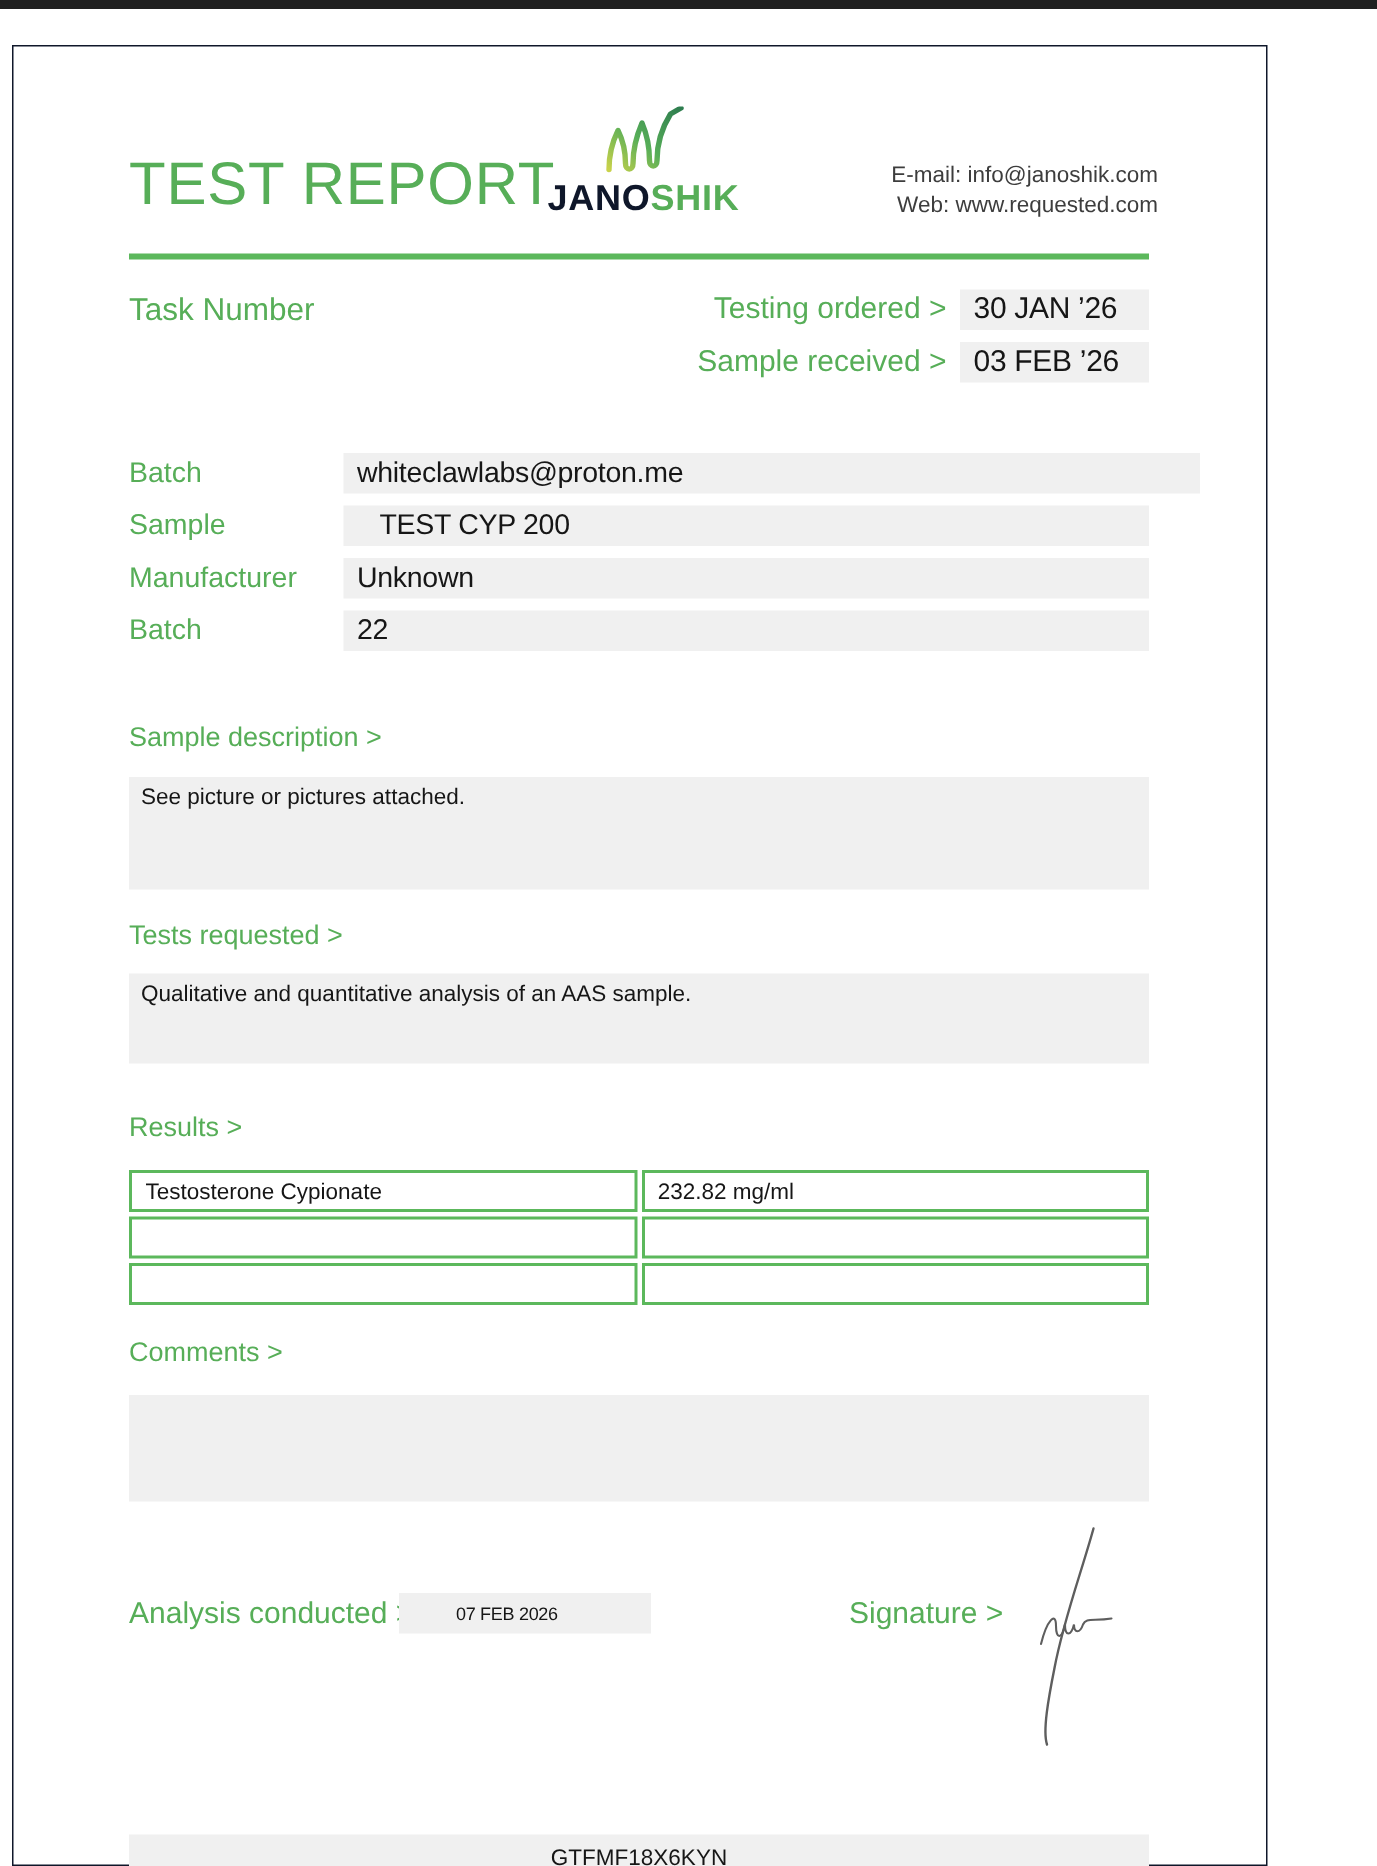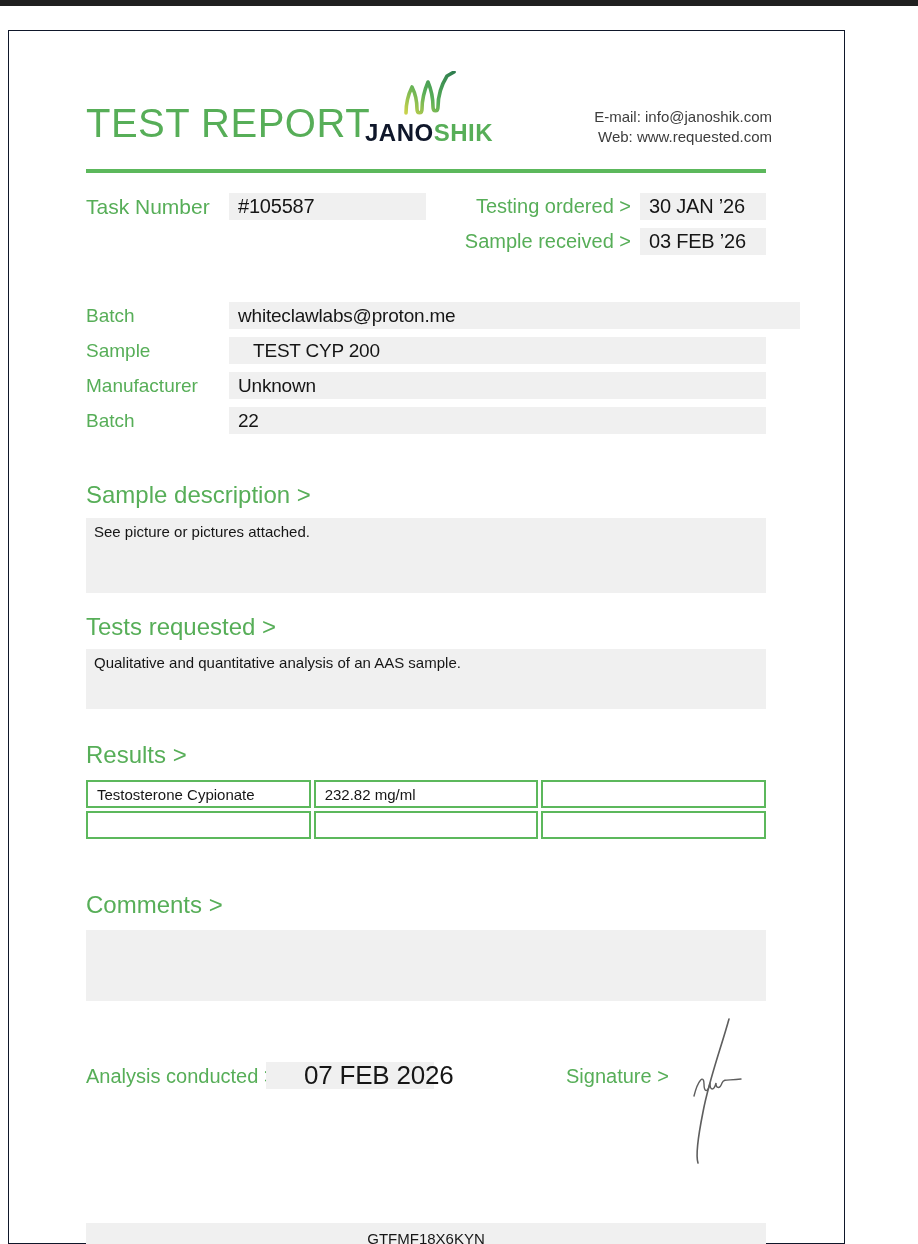--- a/index.html
+++ b/index.html
@@ -77,54 +77,54 @@
   .info-label-0 { left: 77px; top: 274px; font-size: 19px; }
   .info-label-1 { left: 77px; top: 309px; font-size: 19px; }
   .info-label-2 { left: 77px; top: 344px; font-size: 19px; }
   .info-label-3 { left: 77px; top: 379px; font-size: 19px; }
   .info-value-0 { left: 220px; top: 271px; width: 571px; }
   .info-value-1 { left: 220px; top: 306px; width: 537px; padding-left: 24px; }
   .info-value-2 { left: 220px; top: 341px; width: 537px; }
   .info-value-3 { left: 220px; top: 376px; width: 537px; }
 
   .section-heading {
-    font-size: 24px; color: #57ae58; white-space: nowrap;
+    font-size: 18px; color: #57ae58; white-space: nowrap;
   }
   .section-box {
     left: 77px; width: 680px;
     background: #f0f0f0;
     font-size: 15px; color: #161616;
     padding: 5px 8px;
   }
   .desc-heading     { left: 77px; top: 450px; }
   .desc-box         { top: 487px; height: 75px; }
   .tests-heading    { left: 77px; top: 582px; }
   .tests-box        { top: 618px; height: 60px; }
   .results-heading  { left: 77px; top: 710px; }
   .comments-heading { left: 77px; top: 860px; }
   .comments-box     { top: 899px; height: 71px; }
 
   .results-table {
     left: 77px; top: 749px; width: 680px;
     display: grid;
-    grid-template-columns: 1fr 1fr 1fr;
+    grid-template-columns: 1fr 1fr;
     gap: 3px;
   }
   .results-cell {
     border: 2px solid #5cb85c;
     height: 28px;
     display: flex; align-items: center;
     padding-left: 9px;
     font-size: 15px; color: #161616;
     background: #ffffff;
     white-space: nowrap;
   }
 
   .analysis-label { left: 77px;  top: 1034px; }
-  .analysis-value { left: 257px; top: 1031px; width: 168px; font-size: 26px; padding-left: 38px; }
+  .analysis-value { left: 257px; top: 1031px; width: 168px; font-size: 12px; padding-left: 38px; }
   .signature-label{ left: 557px; top: 1034px; }
   .signature-mark { left: 672px; top: 985px; }
 
   .verify-text {
     left: 77px; top: 1150px;
     font-size: 20px; color: #57ae58;
     letter-spacing: -0.2px;
     white-space: nowrap;
   }
   .key-box {
@@ -160,21 +160,20 @@
   </div>
 
   <div class="abs contact">
     <div>E-mail: info@janoshik.com</div>
     <div>Web: www.requested.com</div>
   </div>
 
   <div class="abs divider"></div>
 
   <div class="abs field-label task-label">Task Number</div>
-  <div class="abs value-box task-value">#105587</div>
 
   <div class="abs field-label date-label-1">Testing ordered  &gt;</div>
   <div class="abs value-box date-value-1">30 JAN ’26</div>
   <div class="abs field-label date-label-2">Sample received &gt;</div>
   <div class="abs value-box date-value-2">03 FEB ’26</div>
 
   <div class="abs field-label info-label-0">Batch</div>
   <div class="abs value-box info-value-0">whiteclawlabs@proton.me</div>
   <div class="abs field-label info-label-1">Sample</div>
   <div class="abs value-box info-value-1">TEST CYP 200</div>

